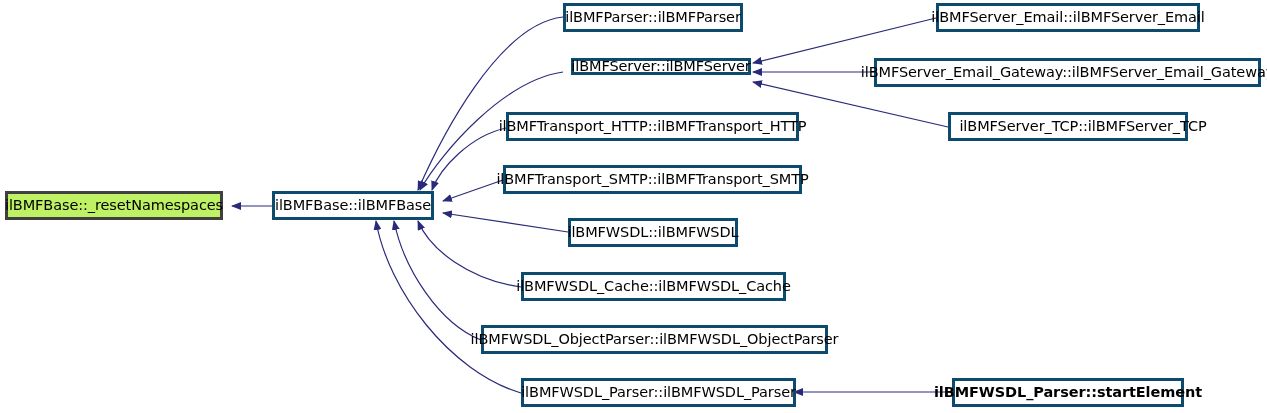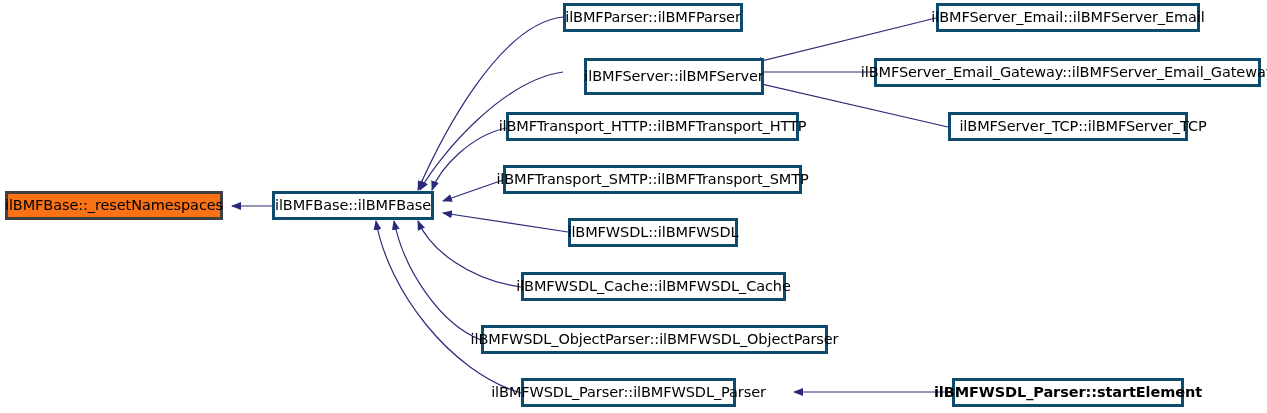--- a/index.html
+++ b/index.html
@@ -34,21 +34,21 @@
     align-items: center;
     justify-content: center;
     white-space: nowrap;
     font-size: 14.5px;
     line-height: 1;
     color: #000000;
     letter-spacing: -0.1px;
     padding: 0 6px;
   }
   .graph-node.highlight {
-    background: #f97316;
+    background: #bef264;
     border-color: #404040;
     text-align: right;
   }
   .node-label {
     display: block;
     pointer-events: none;
   }
 </style>
 </head>
 <body>
@@ -79,39 +79,39 @@
   <div id="nodes-group">
       <div class="graph-node highlight" style="left: 5px; top: 191px; width: 218px; height: 29px;">
         <span class="node-label">ilBMFBase::_resetNamespaces</span>
       </div>
       <div class="graph-node" style="left: 272px; top: 191px; width: 162px; height: 29px;">
         <span class="node-label">ilBMFBase::ilBMFBase</span>
       </div>
       <div class="graph-node" style="left: 563px; top: 3px; width: 180px; height: 29px;">
         <span class="node-label">ilBMFParser::ilBMFParser</span>
       </div>
-      <div class="graph-node" style="left: 584px; top: 58px; width: 180px; height: 37px;">
+      <div class="graph-node" style="left: 571px; top: 58px; width: 180px; height: 17px;">
         <span class="node-label">ilBMFServer::ilBMFServer</span>
       </div>
       <div class="graph-node" style="left: 506px; top: 112px; width: 293px; height: 29px;">
         <span class="node-label">ilBMFTransport_HTTP::ilBMFTransport_HTTP</span>
       </div>
       <div class="graph-node" style="left: 503px; top: 165px; width: 299px; height: 29px;">
         <span class="node-label">ilBMFTransport_SMTP::ilBMFTransport_SMTP</span>
       </div>
       <div class="graph-node" style="left: 568px; top: 218px; width: 170px; height: 29px;">
         <span class="node-label">ilBMFWSDL::ilBMFWSDL</span>
       </div>
       <div class="graph-node" style="left: 521px; top: 272px; width: 265px; height: 29px;">
         <span class="node-label">ilBMFWSDL_Cache::ilBMFWSDL_Cache</span>
       </div>
       <div class="graph-node" style="left: 481px; top: 325px; width: 347px; height: 29px;">
         <span class="node-label">ilBMFWSDL_ObjectParser::ilBMFWSDL_ObjectParser</span>
       </div>
-      <div class="graph-node" style="left: 521px; top: 378px; width: 215px; height: 29px;">
+      <div class="graph-node" style="left: 521px; top: 378px; width: 275px; height: 29px;">
         <span class="node-label">ilBMFWSDL_Parser::ilBMFWSDL_Parser</span>
       </div>
       <div class="graph-node" style="left: 936px; top: 3px; width: 264px; height: 29px;">
         <span class="node-label">ilBMFServer_Email::ilBMFServer_Email</span>
       </div>
       <div class="graph-node" style="left: 874px; top: 58px; width: 387px; height: 29px;">
         <span class="node-label">ilBMFServer_Email_Gateway::ilBMFServer_Email_Gateway</span>
       </div>
       <div class="graph-node" style="left: 948px; top: 112px; width: 240px; height: 29px; padding-left: 36px;">
         <span class="node-label">ilBMFServer_TCP::ilBMFServer_TCP</span>

